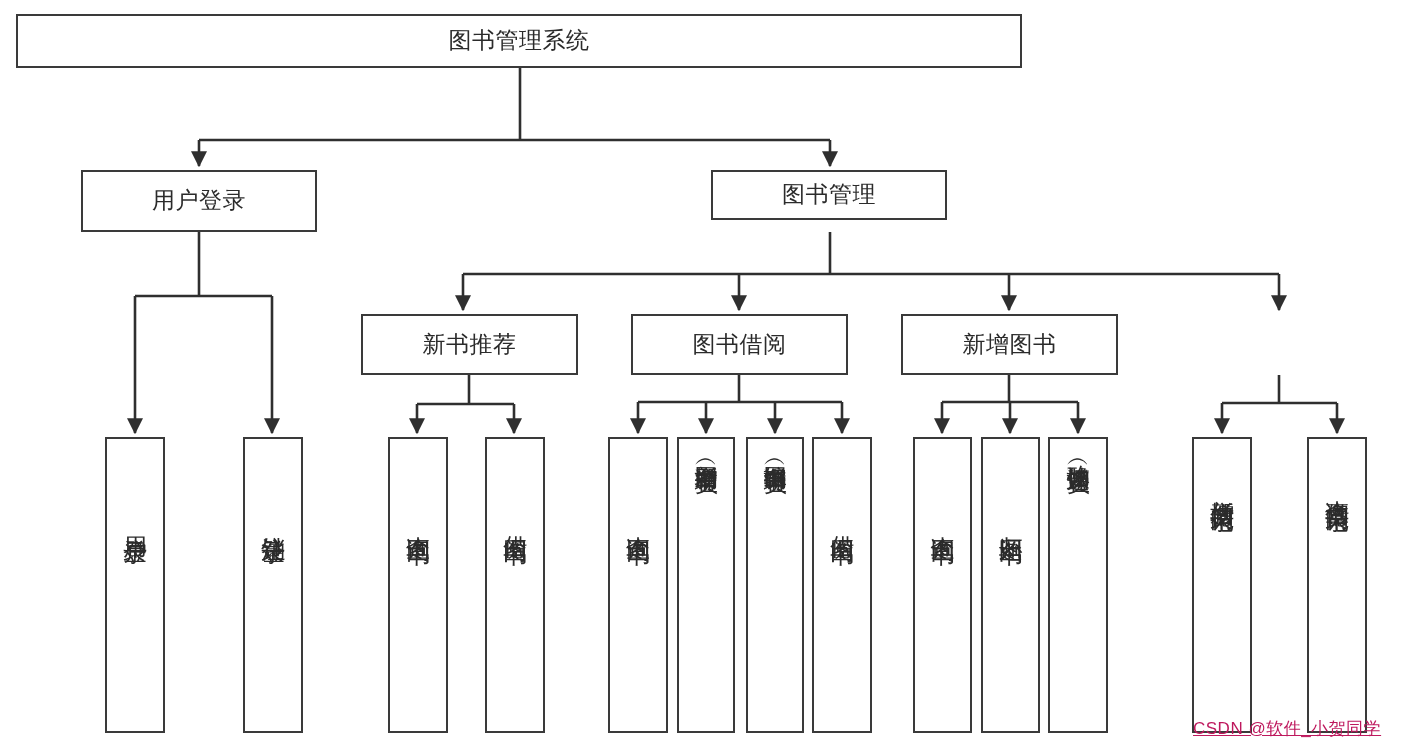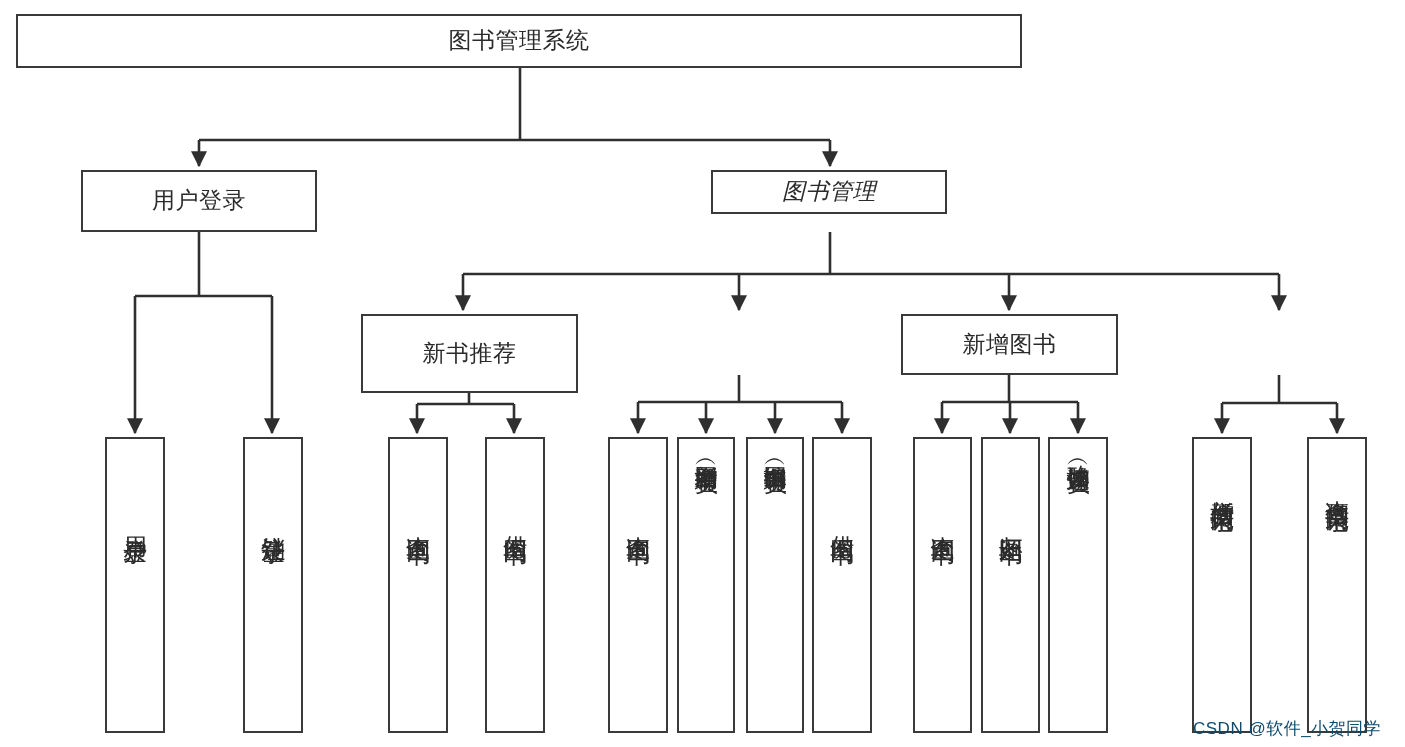--- a/index.html
+++ b/index.html
@@ -61,23 +61,24 @@
     letter-spacing: 2px;
     white-space: nowrap;
   }
   .node.vert.tall .label {
     font-size: 23px;
     letter-spacing: 1px;
   }
   .watermark {
     position: absolute;
     font-size: 17px;
-    color: #0c4a6e;
+    color: #be185d;
     white-space: nowrap;
     letter-spacing: 0.5px;
+    text-decoration: underline;
   }
 </style>
 </head>
 <body>
 
 <div id="canvas">
 
   <svg id="wires" viewBox="0 0 1405 747" xmlns="http://www.w3.org/2000/svg">
     <defs>
       <marker id="arrow" viewBox="0 0 10 10" refX="9.2" refY="5" markerWidth="6.2" markerHeight="6.2" orient="auto-start-reverse">
@@ -132,28 +133,31 @@
   </svg>
 
   <div class="node root horiz" style="left:16px; top:14px; width:1006px; height:54px;">
     <span class="label">图书管理系统</span>
   </div>
 
   <div class="node horiz" style="left:81px; top:170px; width:236px; height:62px;">
     <span class="label">用户登录</span>
   </div>
 
-  <div class="node horiz" style="left:711px; top:170px; width:236px; height:44px;font-style:italic;">
+  <div class="node horiz" style="left:711px; top:170px; width:236px; height:50px;">
     <span class="label">图书管理</span>
   </div>
 
-  <div class="node horiz" style="left:361px; top:314px; width:217px; height:79px;">
+  <div class="node horiz" style="left:361px; top:314px; width:217px; height:61px;">
     <span class="label">新书推荐</span>
   </div>
 
+  <div class="node horiz" style="left:631px; top:314px; width:217px; height:61px;">
+    <span class="label">图书借阅</span>
+  </div>
 
   <div class="node horiz" style="left:901px; top:314px; width:217px; height:61px;">
     <span class="label">新增图书</span>
   </div>
 
 
   <div class="node vert" style="left:105px; top:437px; width:60px; height:296px; padding-top:78px;">
     <span class="label">用户登录</span>
   </div>
 

